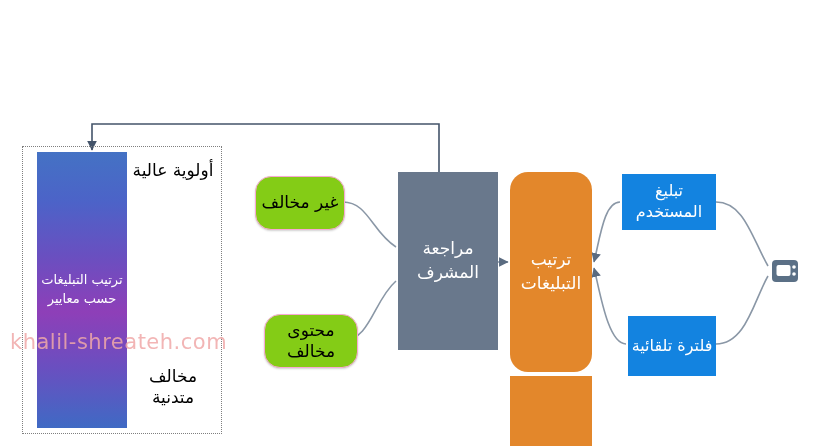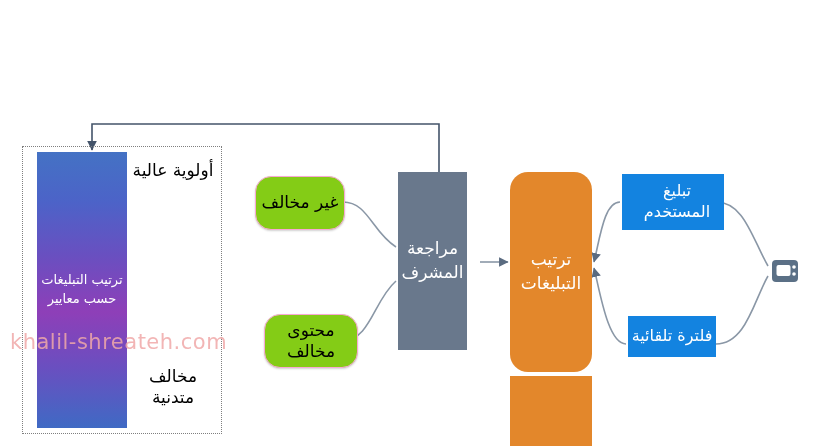--- a/index.html
+++ b/index.html
@@ -76,21 +76,21 @@
     text-align:center;
     direction:rtl;
   }
   #box-not-violating{ left:255px; top:176px; width:88px; height:52px; }
   #box-violating-content{ left:264px; top:314px; width:92px; height:52px; }
 
   
   .slate-box{
     position:absolute;
     left:398px; top:172px;
-    width:69px; height:178px;
+    width:100px; height:178px;
     background:#69788C;
     display:flex;
     align-items:center;
     justify-content:center;
     color:#ffffff;
     font-size:17px;
     line-height:1.4;
     text-align:center;
     direction:rtl;
   }
@@ -124,22 +124,22 @@
     background:#1383E0;
     display:flex;
     align-items:center;
     justify-content:center;
     color:#ffffff;
     font-size:16px;
     line-height:1.3;
     text-align:center;
     direction:rtl;
   }
-  #box-notify-user{ left:622px; top:174px; width:94px; height:56px;padding-left:8px; }
-  #box-auto-filter{ left:628px; top:316px; width:88px; height:41px; }
+  #box-notify-user{ left:622px; top:174px; width:94px; height:56px; }
+  #box-auto-filter{ left:628px; top:316px; width:88px; height:60px; }
 
   
   .device-icon{
     position:absolute;
     left:771px; top:256px;
     width:34px; height:30px;
   }
 
   svg.connectors{
     position:absolute; left:0; top:0;

